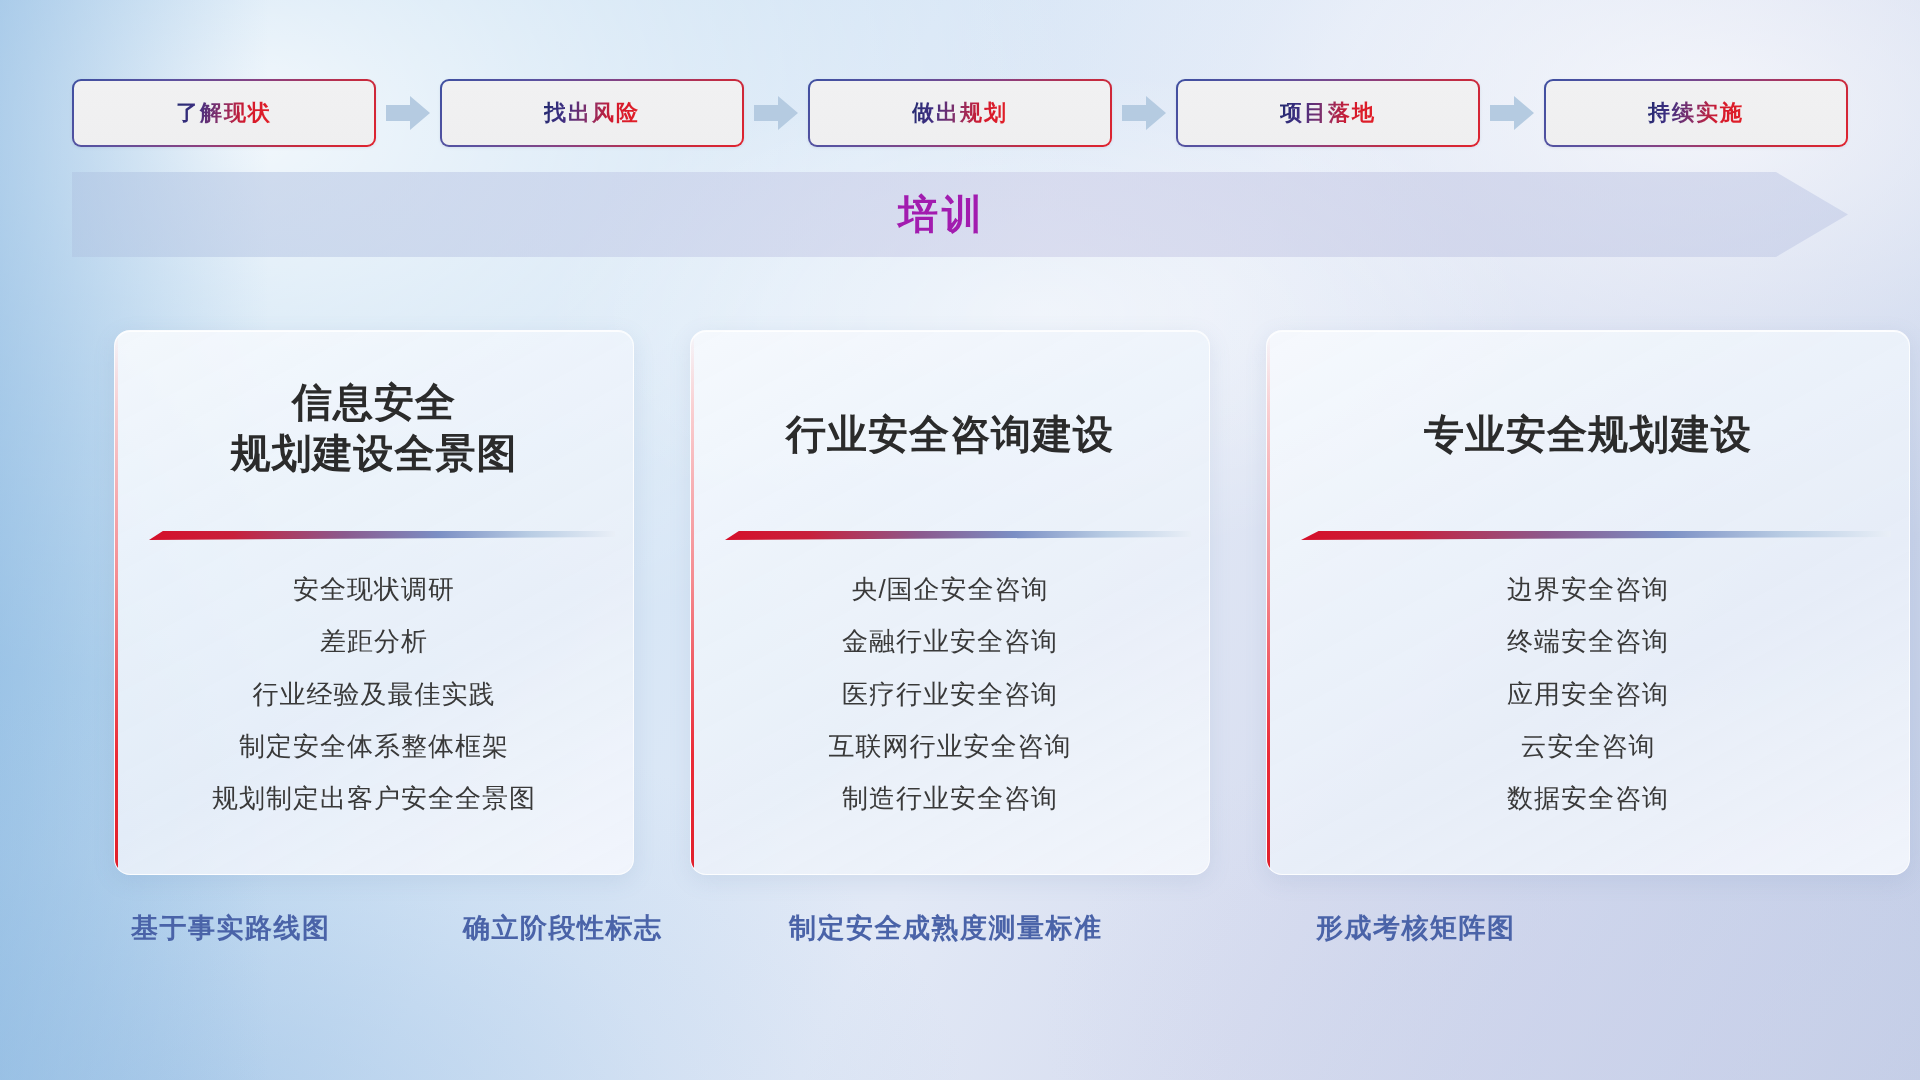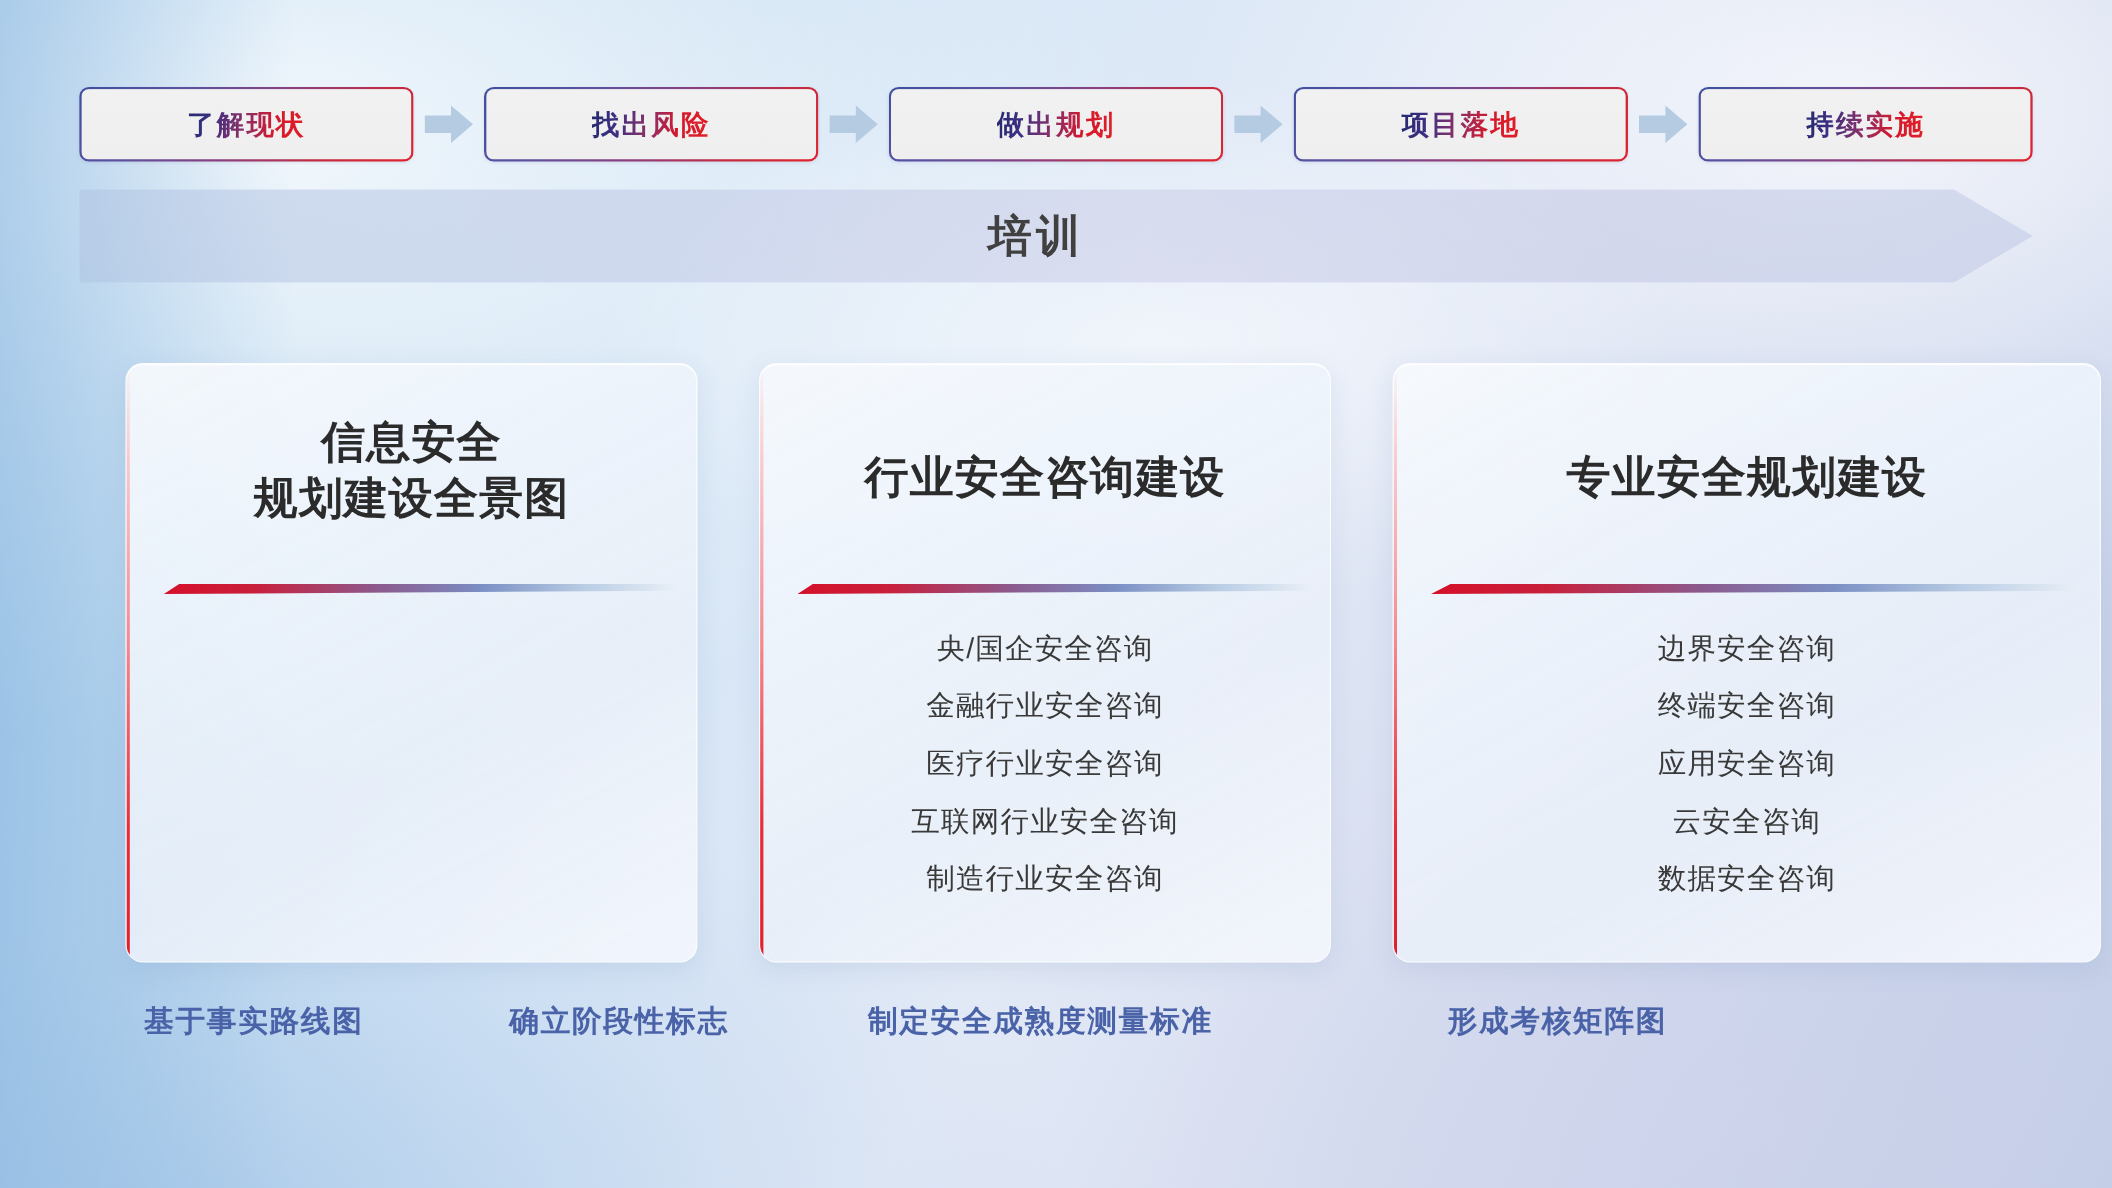--- a/index.html
+++ b/index.html
@@ -53,21 +53,21 @@
     position:relative; flex:0 0 304px; height:68px;
     border-radius:9px;
     background:
       linear-gradient(#f1f1f2,#efeff0) padding-box,
       linear-gradient(135deg,#3f4fa0 0%,#5a52a0 26%,#8a4080 52%,#c62a3e 78%,#e0232e 100%) border-box;
     border:2px solid transparent;
     display:flex; align-items:center; justify-content:center;
     box-shadow:0 1px 3px rgba(60,80,130,0.10);
   }
   .step-label {
-    font-size:25px; font-weight:bold; letter-spacing:2px;
+    font-size:22px; font-weight:bold; letter-spacing:2px;
     background:linear-gradient(100deg,#232a6e 0%,#3e2f82 22%,#8b2f67 48%,#d4192c 72%,#e31f26 100%);
     -webkit-background-clip:text; background-clip:text;
     -webkit-text-fill-color:transparent; color:transparent;
   }
   .step-arrow {
     flex:1 1 auto; display:flex; align-items:center; justify-content:center;
   }
   .step-arrow svg { display:block; }
 
   
@@ -75,21 +75,21 @@
     position:absolute; left:72px; top:172px; width:1776px; height:85px;
   }
   .banner-shape {
     position:absolute; inset:0;
     background:linear-gradient(96deg, rgba(176,196,226,0.55) 0%, rgba(196,205,232,0.62) 30%, rgba(208,210,234,0.66) 55%, rgba(198,203,230,0.62) 78%, rgba(188,198,228,0.5) 100%);
     clip-path:polygon(0 0, calc(100% - 72px) 0, 100% 50%, calc(100% - 72px) 100%, 0 100%);
   }
   .banner-title {
     position:absolute; inset:0;
     display:flex; align-items:center; justify-content:center;
-    font-size:40px; font-weight:bold; color:#404040; letter-spacing:4px;
+    font-size:40px; font-weight:bold; color:#a21caf; letter-spacing:4px;
     padding-right:36px;
   }
 
   
   .cards { position:absolute; left:0; top:330px; width:1920px; height:545px;border-radius:25px; }
   .card {
     position:absolute; top:0; height:545px;
     border-radius:16px;
     background:linear-gradient(152deg, rgba(246,249,253,0.93) 0%, rgba(238,244,251,0.90) 32%, rgba(234,240,249,0.88) 62%, rgba(243,246,252,0.93) 100%);
     box-shadow:0 6px 22px rgba(90,120,170,0.13), inset 0 1px 0 rgba(255,255,255,0.85);
@@ -215,20 +215,27 @@
               <stop offset="18%" stop-color="#c8203c"></stop>
               <stop offset="42%" stop-color="#8b5a8e"></stop>
               <stop offset="62%" stop-color="#7b8fc4"></stop>
               <stop offset="82%" stop-color="#b9cde4"></stop>
               <stop offset="100%" stop-color="#e9eff7"></stop>
             </linearGradient>
           </defs>
           <path d="M0 9 L14 0 L470 0 L470 6 L0 9 Z" fill="url(#dg1)"></path>
         </svg>
       </div>
+      <div class="card-list">
+        <div class="card-list-item">安全现状调研</div>
+        <div class="card-list-item">差距分析</div>
+        <div class="card-list-item">行业经验及最佳实践</div>
+        <div class="card-list-item">制定安全体系整体框架</div>
+        <div class="card-list-item">规划制定出客户安全全景图</div>
+      </div>
     </div>
 
     <div class="card card-2">
       <div class="card-title one-line">行业安全咨询建设</div>
       <div class="card-divider">
         <svg viewBox="0 0 470 9" preserveAspectRatio="none" aria-hidden="true">
           <defs>
             <linearGradient id="dg2" x1="0" y1="0" x2="1" y2="0">
               <stop offset="0%" stop-color="#d5102a"></stop>
               <stop offset="18%" stop-color="#c8203c"></stop>

